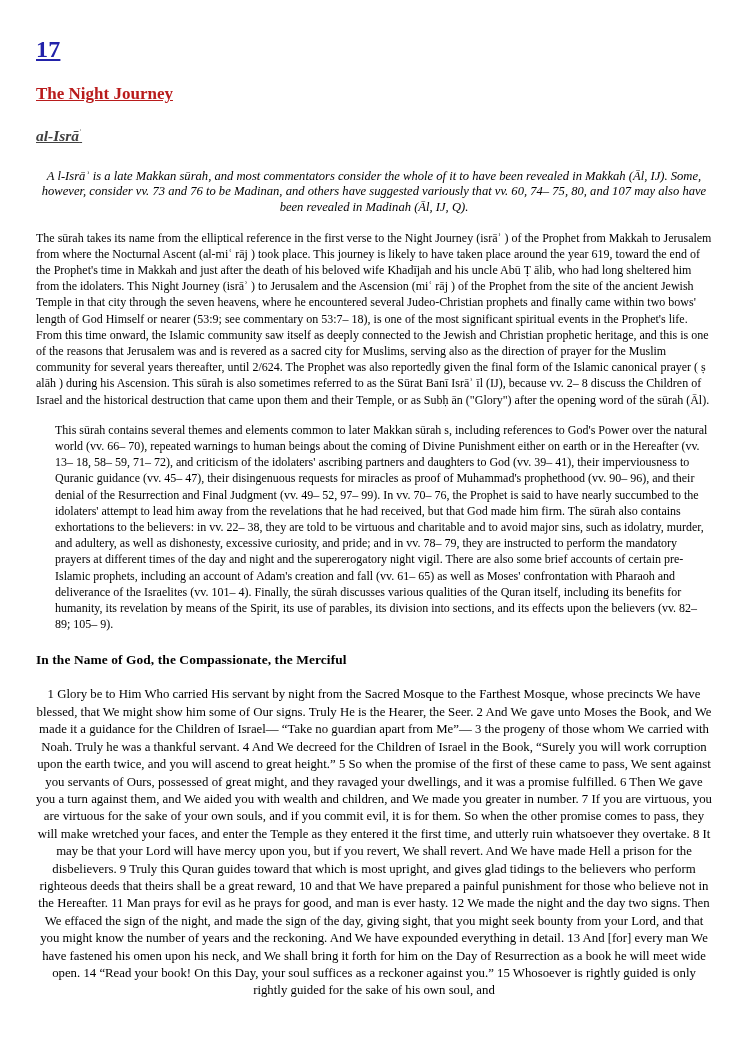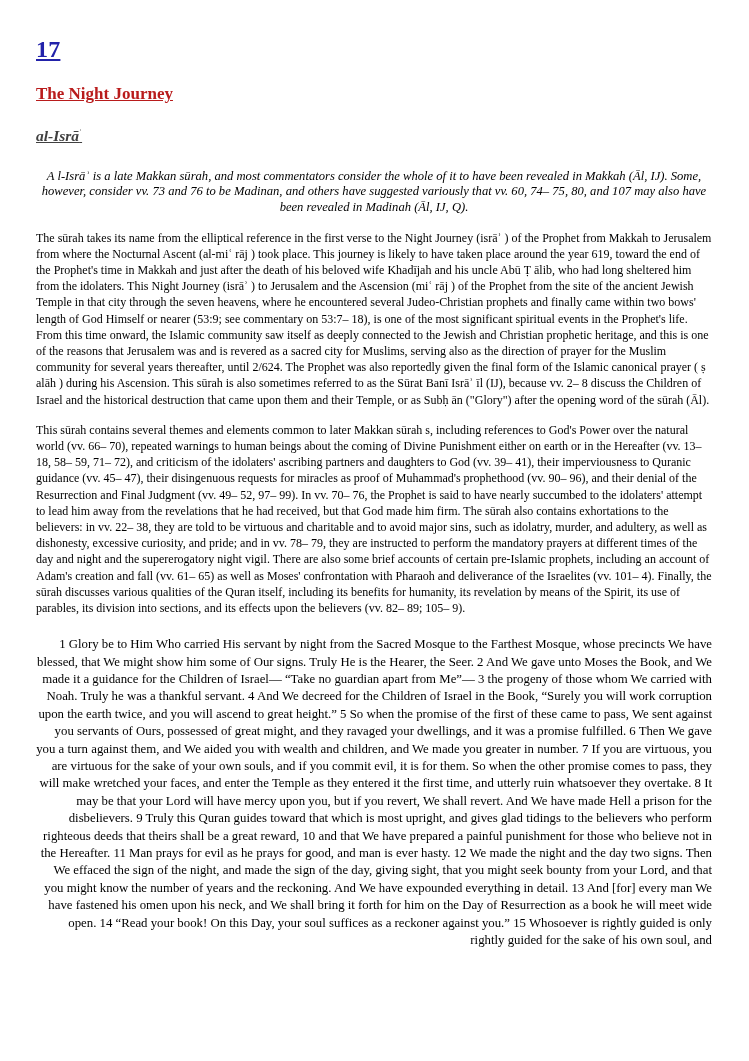--- a/index.html
+++ b/index.html
@@ -60,33 +60,34 @@
     font-style: italic;
   }
   p.body-para {
     font-size: 12px;
     line-height: 16.2px;
     margin: 0 0 14px 0;
     text-align: left;
   }
   p.body-para.last-intro {
     margin-bottom: 20px;
+    margin-left: 19px;
   }
   h2.basmala {
     font-size: 13.4px;
     font-weight: bold;
     margin: 0 0 18px 0;
     line-height: 1.2;
     letter-spacing: 0.1px;
   }
   p.verse-block {
     font-size: 12.8px;
     line-height: 17.4px;
     margin: 0;
-    text-align: right;
+    text-align: center;
   }
 </style>
 </head>
 <body>
 
 <div class="page">
 
   <div class="chapter-number">17</div>
 
   <div class="chapter-title">The Night Journey</div>
@@ -94,16 +95,17 @@
   <div class="chapter-subtitle">
     <span>al-Isrā</span><span class="hamza">ʾ</span>
   </div>
 
   <p class="intro-note">A l-Isrāʾ is a late Makkan sūrah, and most commentators consider the whole of it to have been revealed in Makkah (Āl, IJ). Some, however, consider vv. 73 and 76 to be Madinan, and others have suggested variously that vv. 60, 74– 75, 80, and 107 may also have been revealed in Madinah (Āl, IJ, Q).</p>
 
   <p class="body-para">The sūrah takes its name from the elliptical reference in the first verse to the Night Journey (isrāʾ ) of the Prophet from Makkah to Jerusalem from where the Nocturnal Ascent (al-miʿ rāj ) took place. This journey is likely to have taken place around the year 619, toward the end of the Prophet's time in Makkah and just after the death of his beloved wife Khadījah and his uncle Abū Ṭ ālib, who had long sheltered him from the idolaters. This Night Journey (isrāʾ ) to Jerusalem and the Ascension (miʿ rāj ) of the Prophet from the site of the ancient Jewish Temple in that city through the seven heavens, where he encountered several Judeo-Christian prophets and finally came within two bows' length of God Himself or nearer (53:9; see commentary on 53:7– 18), is one of the most significant spiritual events in the Prophet's life. From this time onward, the Islamic community saw itself as deeply connected to the Jewish and Christian prophetic heritage, and this is one of the reasons that Jerusalem was and is revered as a sacred city for Muslims, serving also as the direction of prayer for the Muslim community for several years thereafter, until 2/624. The Prophet was also reportedly given the final form of the Islamic canonical prayer ( ṣ alāh ) during his Ascension. This sūrah is also sometimes referred to as the Sūrat Banī Isrāʾ īl (IJ), because vv. 2– 8 discuss the Children of Israel and the historical destruction that came upon them and their Temple, or as Subḥ ān ("Glory") after the opening word of the sūrah (Āl).</p>
 
   <p class="body-para last-intro">This sūrah contains several themes and elements common to later Makkan sūrah s, including references to God's Power over the natural world (vv. 66– 70), repeated warnings to human beings about the coming of Divine Punishment either on earth or in the Hereafter (vv. 13– 18, 58– 59, 71– 72), and criticism of the idolaters' ascribing partners and daughters to God (vv. 39– 41), their imperviousness to Quranic guidance (vv. 45– 47), their disingenuous requests for miracles as proof of Muhammad's prophethood (vv. 90– 96), and their denial of the Resurrection and Final Judgment (vv. 49– 52, 97– 99). In vv. 70– 76, the Prophet is said to have nearly succumbed to the idolaters' attempt to lead him away from the revelations that he had received, but that God made him firm. The sūrah also contains exhortations to the believers: in vv. 22– 38, they are told to be virtuous and charitable and to avoid major sins, such as idolatry, murder, and adultery, as well as dishonesty, excessive curiosity, and pride; and in vv. 78– 79, they are instructed to perform the mandatory prayers at different times of the day and night and the supererogatory night vigil. There are also some brief accounts of certain pre-Islamic prophets, including an account of Adam's creation and fall (vv. 61– 65) as well as Moses' confrontation with Pharaoh and deliverance of the Israelites (vv. 101– 4). Finally, the sūrah discusses various qualities of the Quran itself, including its benefits for humanity, its revelation by means of the Spirit, its use of parables, its division into sections, and its effects upon the believers (vv. 82– 89; 105– 9).</p>
 
+  <h2 class="basmala">In the Name of God, the Compassionate, the Merciful</h2>
 
   <p class="verse-block">1 Glory be to Him Who carried His servant by night from the Sacred Mosque to the Farthest Mosque, whose precincts We have blessed, that We might show him some of Our signs. Truly He is the Hearer, the Seer. 2 And We gave unto Moses the Book, and We made it a guidance for the Children of Israel— “Take no guardian apart from Me”— 3 the progeny of those whom We carried with Noah. Truly he was a thankful servant. 4 And We decreed for the Children of Israel in the Book, “Surely you will work corruption upon the earth twice, and you will ascend to great height.” 5 So when the promise of the first of these came to pass, We sent against you servants of Ours, possessed of great might, and they ravaged your dwellings, and it was a promise fulfilled. 6 Then We gave you a turn against them, and We aided you with wealth and children, and We made you greater in number. 7 If you are virtuous, you are virtuous for the sake of your own souls, and if you commit evil, it is for them. So when the other promise comes to pass, they will make wretched your faces, and enter the Temple as they entered it the first time, and utterly ruin whatsoever they overtake. 8 It may be that your Lord will have mercy upon you, but if you revert, We shall revert. And We have made Hell a prison for the disbelievers. 9 Truly this Quran guides toward that which is most upright, and gives glad tidings to the believers who perform righteous deeds that theirs shall be a great reward, 10 and that We have prepared a painful punishment for those who believe not in the Hereafter. 11 Man prays for evil as he prays for good, and man is ever hasty. 12 We made the night and the day two signs. Then We effaced the sign of the night, and made the sign of the day, giving sight, that you might seek bounty from your Lord, and that you might know the number of years and the reckoning. And We have expounded everything in detail. 13 And [for] every man We have fastened his omen upon his neck, and We shall bring it forth for him on the Day of Resurrection as a book he will meet wide open. 14 “Read your book! On this Day, your soul suffices as a reckoner against you.” 15 Whosoever is rightly guided is only rightly guided for the sake of his own soul, and</p>
 
 </div>
 
 </body></html>

